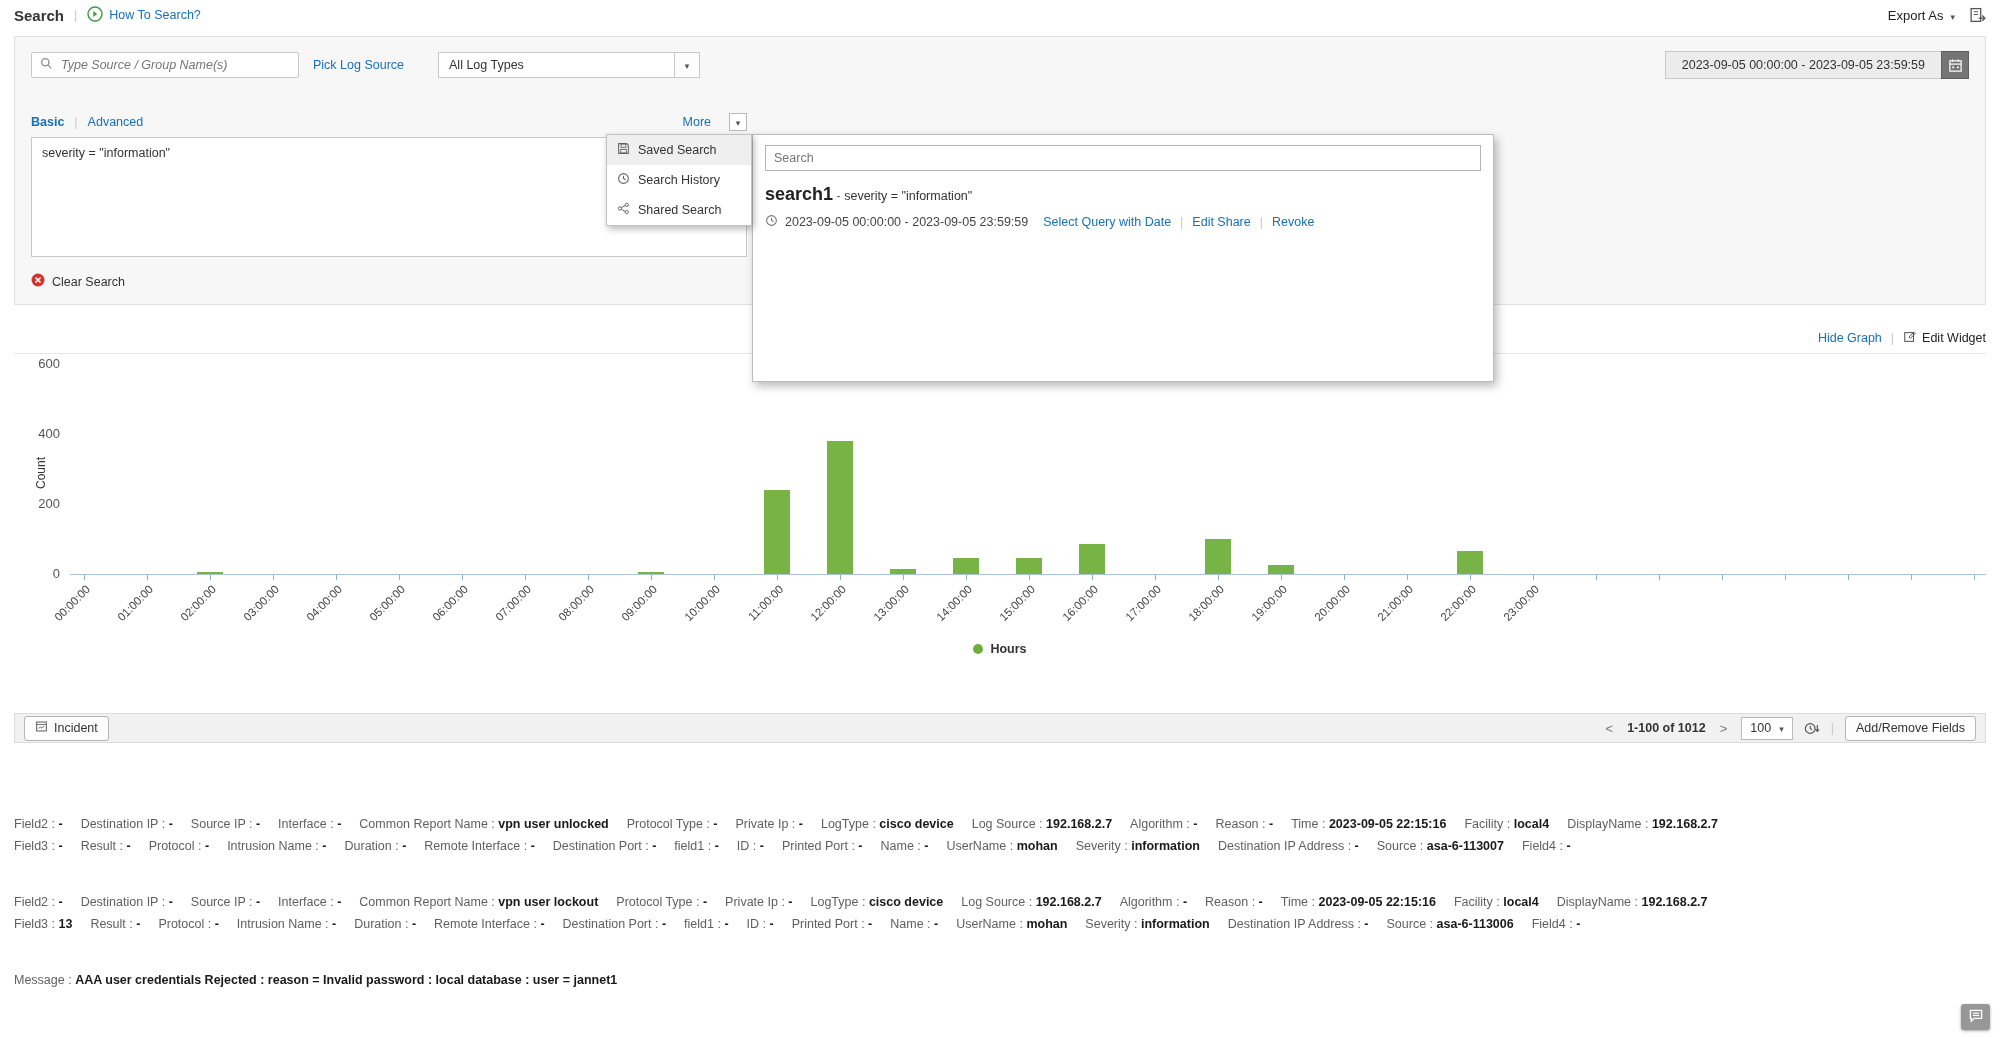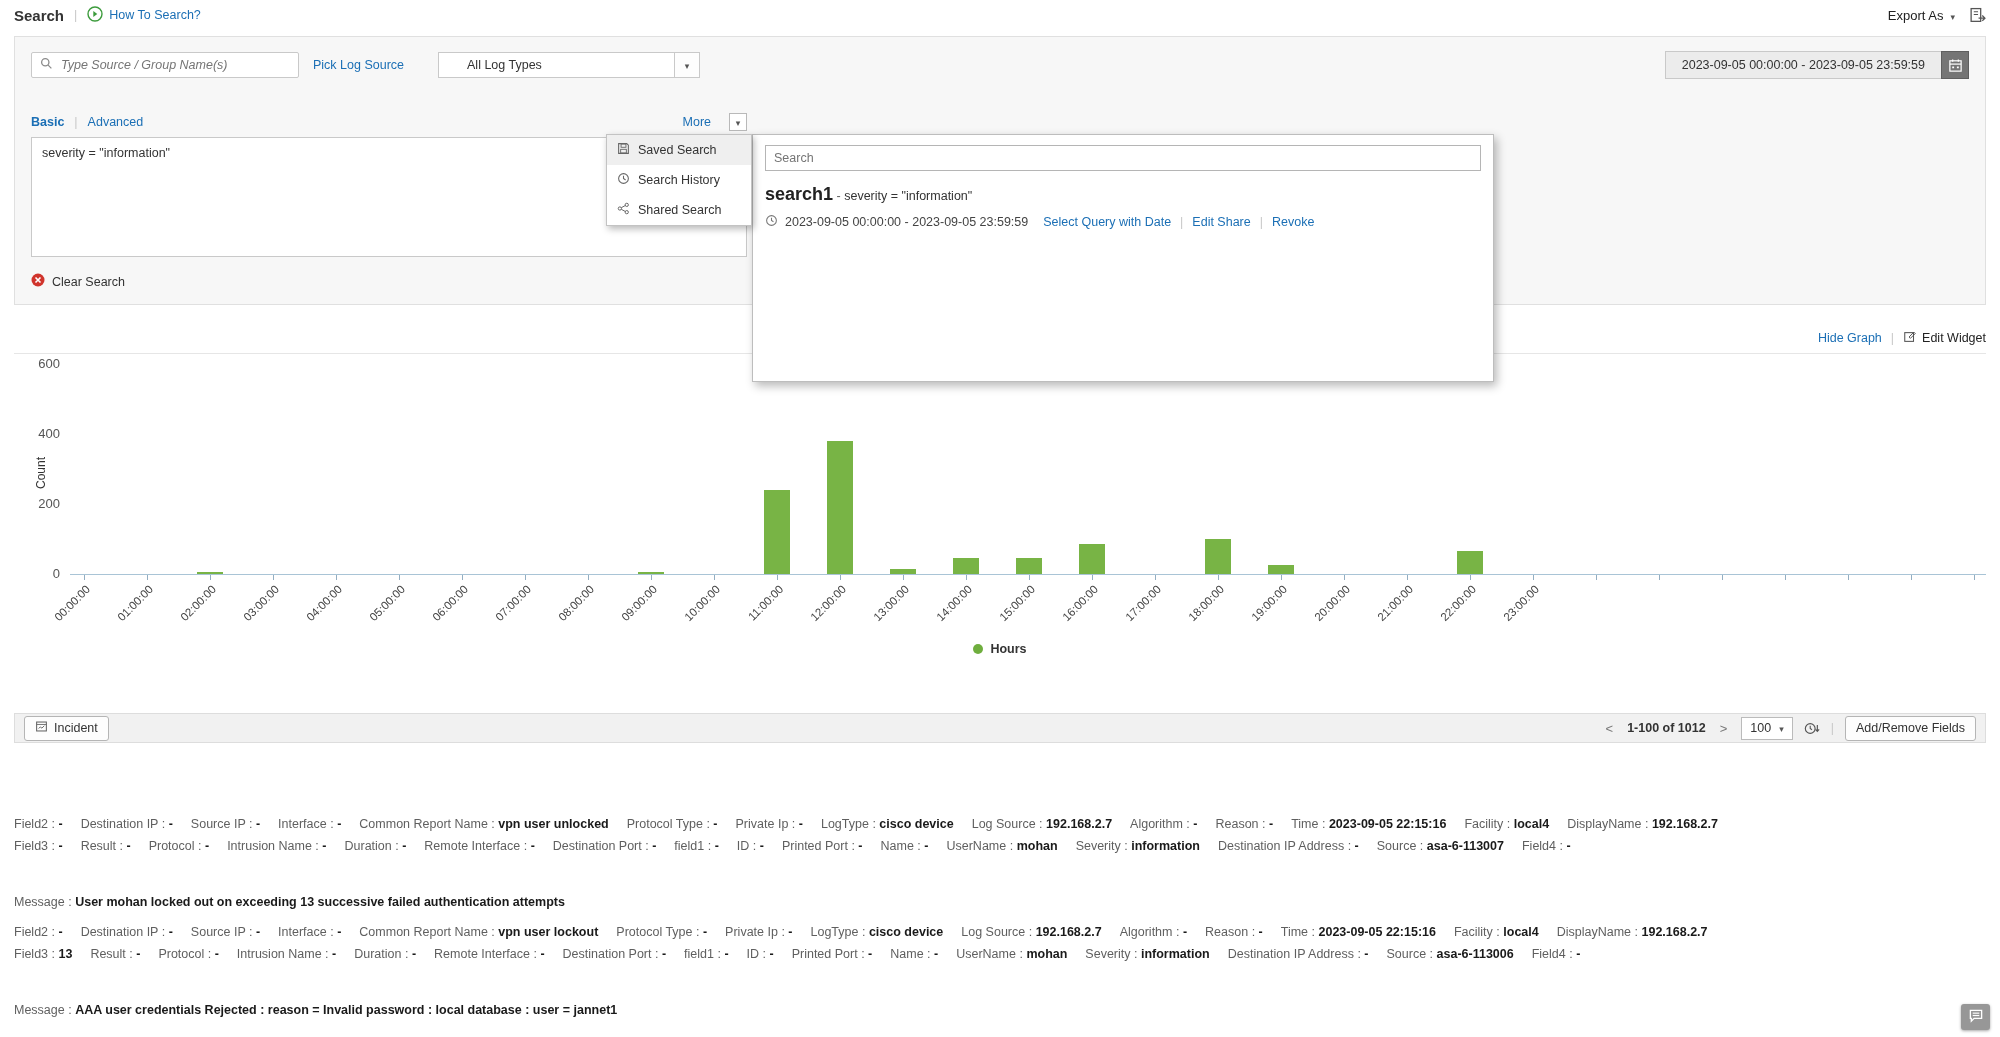--- a/index.html
+++ b/index.html
@@ -18,21 +18,21 @@
   .export{display:flex;align-items:center;gap:5px;font-size:13px;color:#222;cursor:pointer;}
   .export .caret::after{margin-left:2px;}
   .hdr-icon{margin-left:14px;cursor:pointer;display:flex;}
 
   
   .panel{margin:6px 14px 0;background:#f7f7f7;border:1px solid #e0e0e0;padding:14px 16px 14px;box-sizing:border-box;}
   .row1{display:flex;align-items:center;margin-bottom:34px;}
   .srcbox{display:flex;align-items:center;gap:6px;background:#fff;border:1px solid #c9c9c9;border-radius:2px;height:26px;width:268px;padding:0 8px;box-sizing:border-box;}
   .srcbox input{border:0;outline:0;flex:1;font:italic 12.5px "Liberation Sans",sans-serif;color:#999;background:transparent;}
   .picklog{margin-left:14px;font-size:12.5px;}
-  .selbox{margin-left:34px;display:flex;align-items:center;background:#fff;border:1px solid #c9c9c9;height:26px;width:262px;box-sizing:border-box;cursor:pointer;padding-left:18px;}
+  .selbox{margin-left:34px;display:flex;align-items:center;background:#fff;border:1px solid #c9c9c9;height:26px;width:262px;box-sizing:border-box;cursor:pointer;}
   .selbox .seltext{flex:1;padding:0 10px;color:#333;}
   .selbox .selbtn{width:24px;height:100%;border-left:1px solid #c9c9c9;display:flex;align-items:center;justify-content:center;background:#fdfdfd;}
   .datewrap{margin-left:auto;display:flex;align-items:stretch;cursor:pointer;}
   .datetext{background:#ececec;border:1px solid #c9c9c9;border-right:0;height:26px;line-height:26px;padding:0 16px;color:#333;}
   .calbtn{width:28px;height:28px;background:#757575;border:1px solid #5f5f5f;display:flex;align-items:center;justify-content:center;box-sizing:border-box;}
   .tabsrow{display:flex;align-items:center;width:716px;height:18px;}
   .tab{font-size:12.5px;cursor:pointer;}
   .tab.active{font-weight:bold;}
   .tabsrow .vsep{margin:0 10px;}
   .more{margin-left:auto;display:flex;align-items:center;gap:18px;cursor:pointer;}
@@ -370,21 +370,20 @@
       </span>
     </span>
   </div>
 
   <div class="results">
       <div class="rrow">
         <div class="fline"><span class="pair"><span class="fl">Field2</span><span class="fc"> : </span><span class="fv">-</span></span><span class="pair"><span class="fl">Destination IP</span><span class="fc"> : </span><span class="fv">-</span></span><span class="pair"><span class="fl">Source IP</span><span class="fc"> : </span><span class="fv">-</span></span><span class="pair"><span class="fl">Interface</span><span class="fc"> : </span><span class="fv">-</span></span><span class="pair"><span class="fl">Common Report Name</span><span class="fc"> : </span><span class="fv">vpn user unlocked</span></span><span class="pair"><span class="fl">Protocol Type</span><span class="fc"> : </span><span class="fv">-</span></span><span class="pair"><span class="fl">Private Ip</span><span class="fc"> : </span><span class="fv">-</span></span><span class="pair"><span class="fl">LogType</span><span class="fc"> : </span><span class="fv">cisco device</span></span><span class="pair"><span class="fl">Log Source</span><span class="fc"> : </span><span class="fv">192.168.2.7</span></span><span class="pair"><span class="fl">Algorithm</span><span class="fc"> : </span><span class="fv">-</span></span><span class="pair"><span class="fl">Reason</span><span class="fc"> : </span><span class="fv">-</span></span><span class="pair"><span class="fl">Time</span><span class="fc"> : </span><span class="fv">2023-09-05 22:15:16</span></span><span class="pair"><span class="fl">Facility</span><span class="fc"> : </span><span class="fv">local4</span></span><span class="pair"><span class="fl">DisplayName</span><span class="fc"> : </span><span class="fv">192.168.2.7</span></span></div>
         <div class="fline"><span class="pair"><span class="fl">Field3</span><span class="fc"> : </span><span class="fv">-</span></span><span class="pair"><span class="fl">Result</span><span class="fc"> : </span><span class="fv">-</span></span><span class="pair"><span class="fl">Protocol</span><span class="fc"> : </span><span class="fv">-</span></span><span class="pair"><span class="fl">Intrusion Name</span><span class="fc"> : </span><span class="fv">-</span></span><span class="pair"><span class="fl">Duration</span><span class="fc"> : </span><span class="fv">-</span></span><span class="pair"><span class="fl">Remote Interface</span><span class="fc"> : </span><span class="fv">-</span></span><span class="pair"><span class="fl">Destination Port</span><span class="fc"> : </span><span class="fv">-</span></span><span class="pair"><span class="fl">field1</span><span class="fc"> : </span><span class="fv">-</span></span><span class="pair"><span class="fl">ID</span><span class="fc"> : </span><span class="fv">-</span></span><span class="pair"><span class="fl">Printed Port</span><span class="fc"> : </span><span class="fv">-</span></span><span class="pair"><span class="fl">Name</span><span class="fc"> : </span><span class="fv">-</span></span><span class="pair"><span class="fl">UserName</span><span class="fc"> : </span><span class="fv">mohan</span></span><span class="pair"><span class="fl">Severity</span><span class="fc"> : </span><span class="fv">information</span></span><span class="pair"><span class="fl">Destination IP Address</span><span class="fc"> : </span><span class="fv">-</span></span><span class="pair"><span class="fl">Source</span><span class="fc"> : </span><span class="fv">asa-6-113007</span></span><span class="pair"><span class="fl">Field4</span><span class="fc"> : </span><span class="fv">-</span></span></div>
       </div>
       <div class="rrow">
-        <div class="mline"><span class="fl">Message</span><span class="fc"> : </span><span class="fv">User mohan locked out on exceeding 13 successive failed authentication attempts</span></div>
         <div class="fline"><span class="pair"><span class="fl">Field2</span><span class="fc"> : </span><span class="fv">-</span></span><span class="pair"><span class="fl">Destination IP</span><span class="fc"> : </span><span class="fv">-</span></span><span class="pair"><span class="fl">Source IP</span><span class="fc"> : </span><span class="fv">-</span></span><span class="pair"><span class="fl">Interface</span><span class="fc"> : </span><span class="fv">-</span></span><span class="pair"><span class="fl">Common Report Name</span><span class="fc"> : </span><span class="fv">vpn user lockout</span></span><span class="pair"><span class="fl">Protocol Type</span><span class="fc"> : </span><span class="fv">-</span></span><span class="pair"><span class="fl">Private Ip</span><span class="fc"> : </span><span class="fv">-</span></span><span class="pair"><span class="fl">LogType</span><span class="fc"> : </span><span class="fv">cisco device</span></span><span class="pair"><span class="fl">Log Source</span><span class="fc"> : </span><span class="fv">192.168.2.7</span></span><span class="pair"><span class="fl">Algorithm</span><span class="fc"> : </span><span class="fv">-</span></span><span class="pair"><span class="fl">Reason</span><span class="fc"> : </span><span class="fv">-</span></span><span class="pair"><span class="fl">Time</span><span class="fc"> : </span><span class="fv">2023-09-05 22:15:16</span></span><span class="pair"><span class="fl">Facility</span><span class="fc"> : </span><span class="fv">local4</span></span><span class="pair"><span class="fl">DisplayName</span><span class="fc"> : </span><span class="fv">192.168.2.7</span></span></div>
         <div class="fline"><span class="pair"><span class="fl">Field3</span><span class="fc"> : </span><span class="fv">13</span></span><span class="pair"><span class="fl">Result</span><span class="fc"> : </span><span class="fv">-</span></span><span class="pair"><span class="fl">Protocol</span><span class="fc"> : </span><span class="fv">-</span></span><span class="pair"><span class="fl">Intrusion Name</span><span class="fc"> : </span><span class="fv">-</span></span><span class="pair"><span class="fl">Duration</span><span class="fc"> : </span><span class="fv">-</span></span><span class="pair"><span class="fl">Remote Interface</span><span class="fc"> : </span><span class="fv">-</span></span><span class="pair"><span class="fl">Destination Port</span><span class="fc"> : </span><span class="fv">-</span></span><span class="pair"><span class="fl">field1</span><span class="fc"> : </span><span class="fv">-</span></span><span class="pair"><span class="fl">ID</span><span class="fc"> : </span><span class="fv">-</span></span><span class="pair"><span class="fl">Printed Port</span><span class="fc"> : </span><span class="fv">-</span></span><span class="pair"><span class="fl">Name</span><span class="fc"> : </span><span class="fv">-</span></span><span class="pair"><span class="fl">UserName</span><span class="fc"> : </span><span class="fv">mohan</span></span><span class="pair"><span class="fl">Severity</span><span class="fc"> : </span><span class="fv">information</span></span><span class="pair"><span class="fl">Destination IP Address</span><span class="fc"> : </span><span class="fv">-</span></span><span class="pair"><span class="fl">Source</span><span class="fc"> : </span><span class="fv">asa-6-113006</span></span><span class="pair"><span class="fl">Field4</span><span class="fc"> : </span><span class="fv">-</span></span></div>
       </div>
       <div class="rrow">
         <div class="mline"><span class="fl">Message</span><span class="fc"> : </span><span class="fv">AAA user credentials Rejected : reason = Invalid password : local database : user = jannet1</span></div>
       </div>
     </div>
 
   <div class="chatbtn">
     <span>

